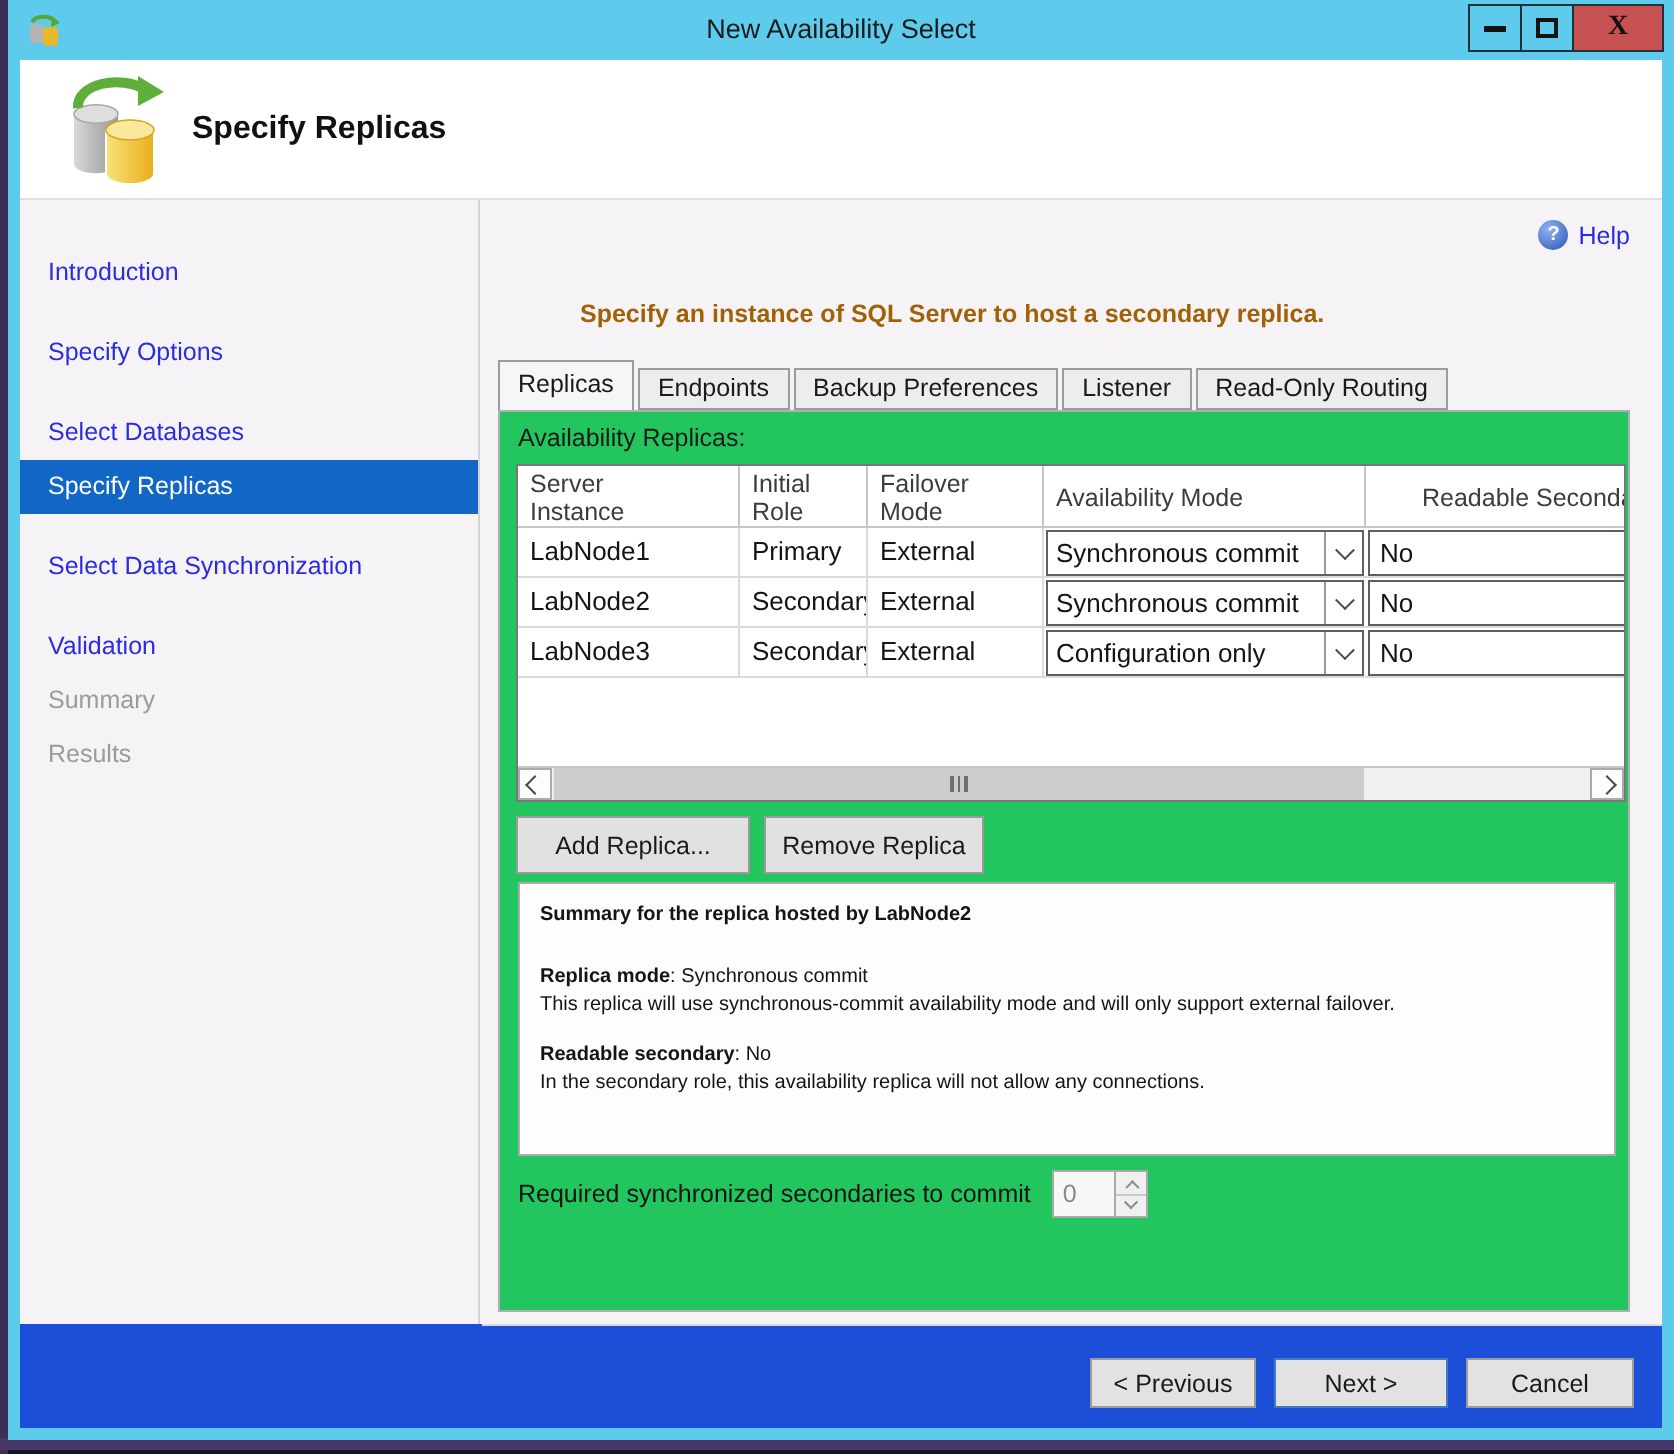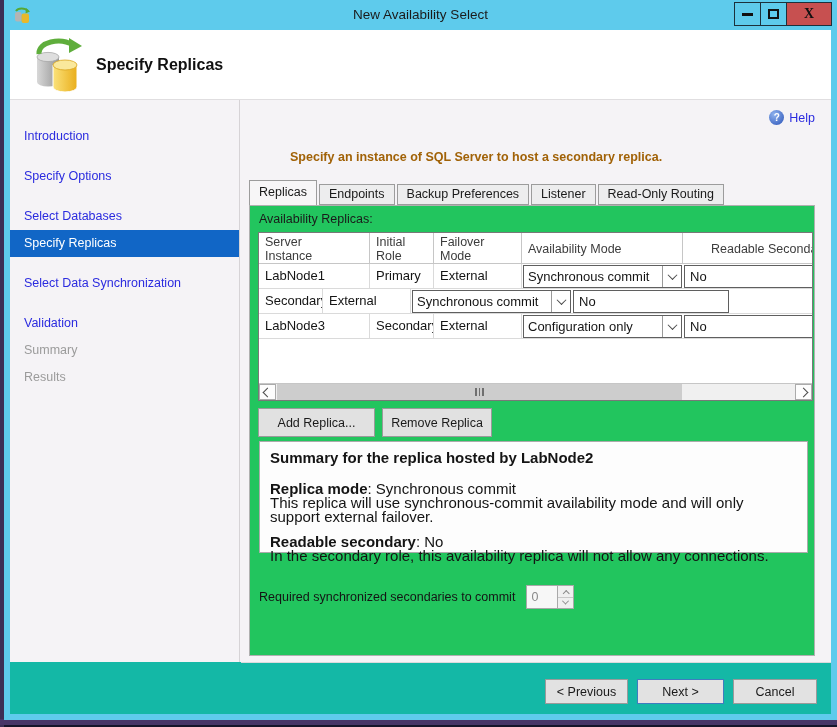--- a/index.html
+++ b/index.html
@@ -148,42 +148,42 @@
     background:#e1e1e1; border:1px solid #9a9a9a; color:#1a1a1a;
     font-family:"Liberation Sans", sans-serif; font-size:12.5px;
     display:inline-flex; align-items:center; justify-content:center; cursor:pointer;
   }
   .row-btns { position:absolute; left:8px; top:202px; display:flex; gap:7px; }
   .row-btns .btn { width:117px; height:29px; }
   .row-btns .btn + .btn { width:110px; }
 
   
   .summary-box {
-    position:absolute; left:9px; top:235px; width:549px; height:112px;
+    position:absolute; left:9px; top:235px; width:549px; height:137px;
     border:1px solid #ababab; background:#fdfdfd; padding:9px 10px;
-    font-size:15px; line-height:14px; color:#141414;
+    font-size:10px; line-height:14px; color:#141414;
   }
   .sum-title { font-weight:700; margin-bottom:17px; }
   .sum-line b { font-weight:700;text-align:center; }
   .sum-desc { margin-bottom:11px; }
 
   
   .required-row { position:absolute; left:9px; top:379px; display:flex; align-items:center; }
   .required-label { font-size:12.5px; color:#141414; margin-right:11px; }
   .spinner {
     width:48px; height:24px; border:1px solid #a9a9a9; background:#f7f7f7;
     display:flex; align-items:stretch;
   }
   .spin-value { flex:1; font-size:12.5px; color:#8a8a8a; line-height:22px; padding-left:4px; }
   .spin-btns { width:16px; border-left:1px solid #a9a9a9; display:flex; flex-direction:column; }
   .spin-up, .spin-down { flex:1; background:#f0f0f0; display:flex; align-items:center; justify-content:center; cursor:pointer; }
   .spin-up { border-bottom:1px solid #c9c9c9; }
 
   
-  .footer { position:absolute; left:0; right:0; bottom:0; height:52px; background:#14b8a6; }
+  .footer { position:absolute; left:0; right:0; bottom:0; height:52px; background:#1d4ed8; }
   .footer-divider { position:absolute; left:231px; right:0; top:0; height:1px; background:#dcdadc; }
   .footer-btns { position:absolute; right:14px; top:17px; display:flex; gap:9px; }
   .footer-btns .btn { height:25px; background:#e2e2e2; }
   .btn-previous { width:83px; }
   .btn-next { width:87px; border:1px solid #3E7CC0; }
   .btn-cancel { width:84px; }
 </style>
 </head>
 <body>
 
@@ -293,20 +293,21 @@
                     <i class="chev down"></i>
                   </span>
               </div>
             </div>
             <div class="gc c5">
               <div class="no-box">No</div>
             </div>
           </div>
 
           <div class="g-row">
+            <div class="gc c1 tc">LabNode2</div>
             <div class="gc c2 tc">Secondary</div>
             <div class="gc c3 tc">External</div>
             <div class="gc c4">
               <div class="combo">
                 <span class="combo-text">Synchronous commit</span>
                 <span class="combo-btn">
                     <i class="chev down"></i>
                   </span>
               </div>
             </div>

